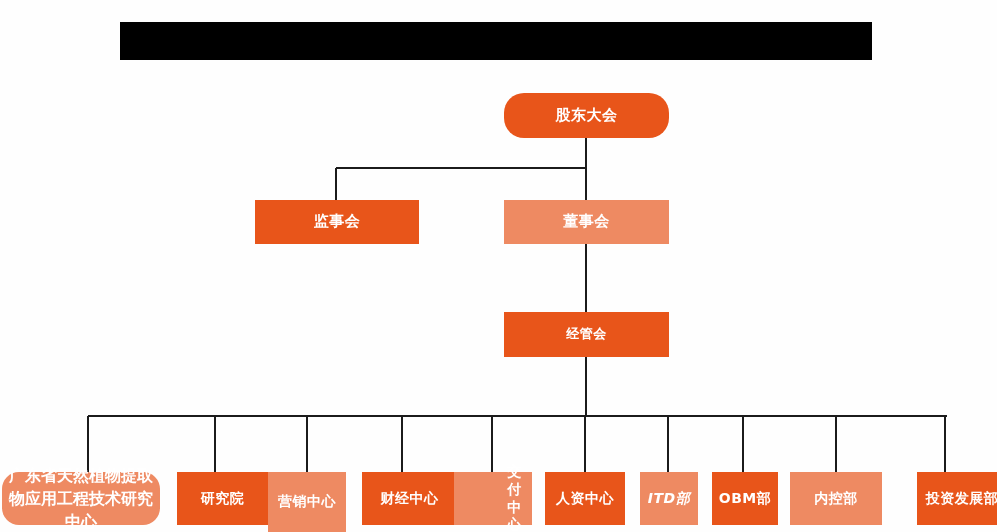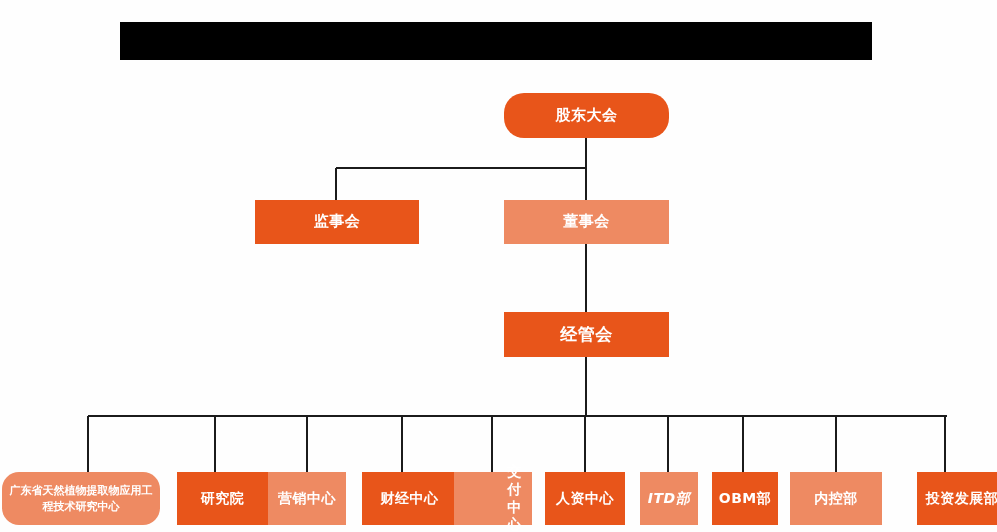--- a/index.html
+++ b/index.html
@@ -54,23 +54,23 @@
     font-weight: bold;
     letter-spacing: 0.5px;
     line-height: 1.28;
     padding: 2px 4px;
   }
   .node.dark  { background: #e8551a; }
   .node.light { background: #ee8a62; }
 
   .node-l1 { font-size: 15px; }
   .node-l2 { font-size: 15px; }
-  .node-l3 { font-size: 17px; }
+  .node-l3 { font-size: 13px; }
   .node-l4 { font-size: 14px; }
-  .node-l4.tiny { font-size: 11px; letter-spacing: 0px; line-height: 1.45; border-radius: 17px; }
+  .node-l4.tiny { font-size: 16px; letter-spacing: 0px; line-height: 1.45; border-radius: 17px; }
 </style>
 </head>
 <body>
 
 <div id="chart-root">
 
   <div class="redaction-bar"></div>
 
   <svg class="connector-svg" viewBox="0 0 997 532" xmlns="http://www.w3.org/2000/svg">
 
@@ -100,21 +100,21 @@
   <div class="node node-l2 dark" style="left:255px; top:200px; width:164px; height:44px;">监事会</div>
 
   <div class="node node-l2 light" style="left:504px; top:200px; width:165px; height:44px;">董事会</div>
 
   <div class="node node-l3 dark" style="left:504px; top:312px; width:165px; height:45px;">经管会</div>
 
   <div class="node node-l4 tiny light" style="left:2px;   top:472px; width:158px; height:53px;">广东省天然植物提取物应用工程技术研究中心</div>
 
   <div class="node node-l4 dark" style="left:177px; top:472px; width:91px;  height:53px;">研究院</div>
 
-  <div class="node node-l4 light" style="left:268px; top:472px; width:78px;  height:53px;">营销中心</div>
+  <div class="node node-l4 light" style="left:268px; top:472px; width:78px;  height:60px;">营销中心</div>
 
   <div class="node node-l4 dark" style="left:362px; top:472px; width:95px;  height:53px;">财经中心</div>
 
   <div class="node node-l4 light" style="left:454px; top:472px; width:78px;  height:53px;padding-left:47px;">交付中心</div>
 
   <div class="node node-l4 dark" style="left:545px; top:472px; width:80px;  height:53px;">人资中心</div>
 
   <div class="node node-l4 light" style="left:640px; top:472px; width:58px;  height:53px;font-style:italic;">ITD部</div>
 
   <div class="node node-l4 dark" style="left:712px; top:472px; width:66px;  height:53px;">OBM部</div>

